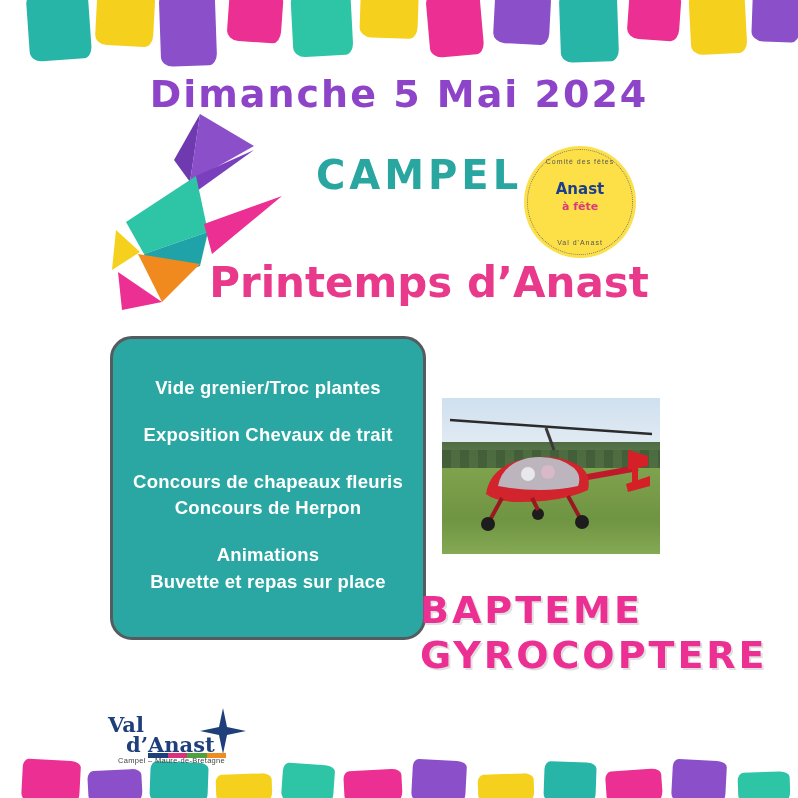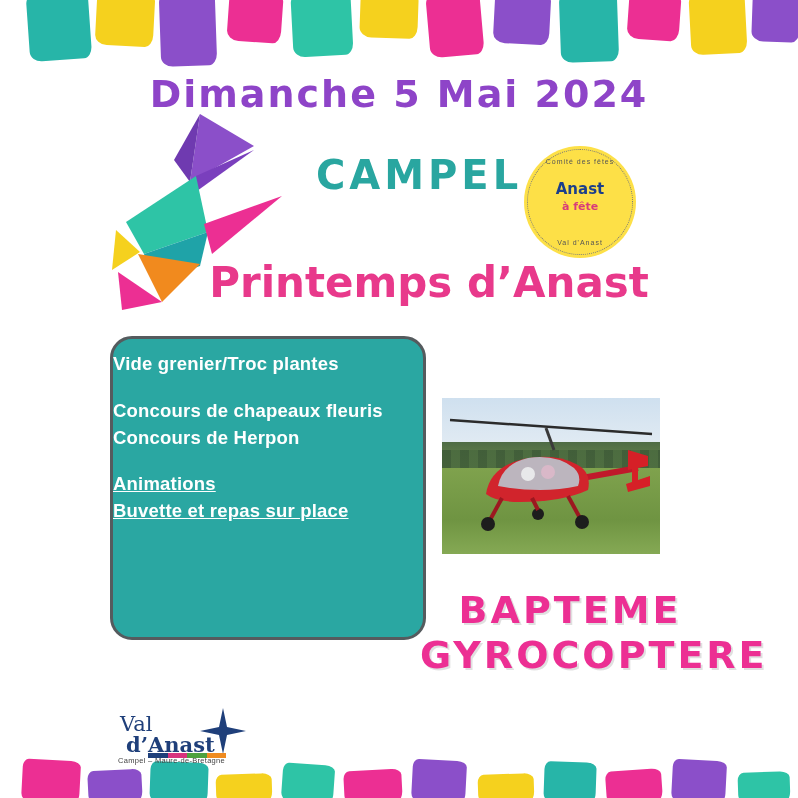--- a/index.html
+++ b/index.html
@@ -122,27 +122,27 @@
     position: absolute;
     left: 110px;
     top: 336px;
     width: 316px;
     height: 304px;
     background: #2aa7a2;
     border: 3px solid #555b5e;
     border-radius: 22px;
     box-sizing: border-box;
     color: #ffffff;
-    text-align: left;
-    padding-top: 12px;
+    text-align: center;
+    padding-top: 36px;
   }
   .program .grp {
     margin: 0 0 20px 0;
   }
-  .program .grp:last-child { margin-bottom: 0; text-decoration: underline; }
+  .program .grp:last-child { margin-bottom: 0; }
   .program .li {
     font-size: 18.5px;
     font-weight: bold;
     line-height: 1.45;
     letter-spacing: .2px;
   }
 
   
   .photo {
     position: absolute;
@@ -173,21 +173,20 @@
     background: linear-gradient(#7fa24d, #6f9442 60%, #85a954);
   }
   .photo svg { position: absolute; left: 0; top: 0; }
 
   
   .bapteme {
     position: absolute;
     left: 420px;
     top: 588px;
     width: 300px;
-    text-align: center;
     font-family: "DejaVu Sans", sans-serif;
     font-weight: bold;
     color: #ec2f93;
     letter-spacing: 3px;
     line-height: 1.18;
     text-shadow: 2px 2px 0 rgba(0,0,0,.12);
   }
   .bapteme .l1 { font-size: 38px; }
   .bapteme .l2 { font-size: 30px; }
   .bapteme .l3 { font-size: 38px; }
@@ -195,24 +194,24 @@
   
   .vallogo {
     position: absolute;
     left: 108px;
     top: 706px;
     width: 150px;
     height: 62px;
   }
   .vallogo .val {
     position: absolute;
-    left: 12px; top: 6px;
+    left: 0; top: 6px;
     font-family: "DejaVu Serif", serif;
     font-size: 21px;
-    font-weight: normal;
+    font-weight: bold;
     color: #1f3f7a;
   }
   .vallogo .danast {
     position: absolute;
     left: 18px; top: 26px;
     font-family: "DejaVu Serif", serif;
     font-size: 21px;
     font-weight: bold;
     color: #1f3f7a;
   }
@@ -298,20 +297,23 @@
       <span class="l2">à fête</span>
     </div>
     <div class="bottom-arc">Val d'Anast</div>
   </div>
 
   <div class="program">
     <div class="grp">
       <div class="li">Vide grenier/Troc plantes</div>
     </div>
     <div class="grp">
+      <div class="li">Exposition Chevaux de trait</div>
+    </div>
+    <div class="grp">
       <div class="li">Concours de chapeaux fleuris</div>
       <div class="li">Concours  de Herpon</div>
     </div>
     <div class="grp">
       <div class="li">Animations</div>
       <div class="li">Buvette et repas sur place</div>
     </div>
   </div>
 
   <div class="photo">

